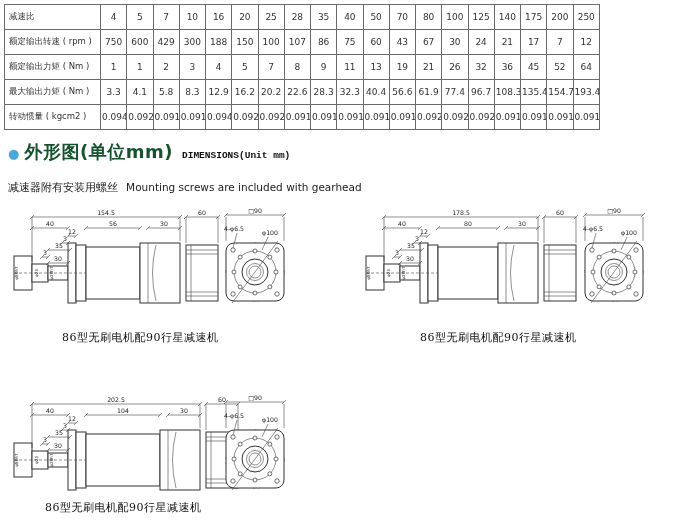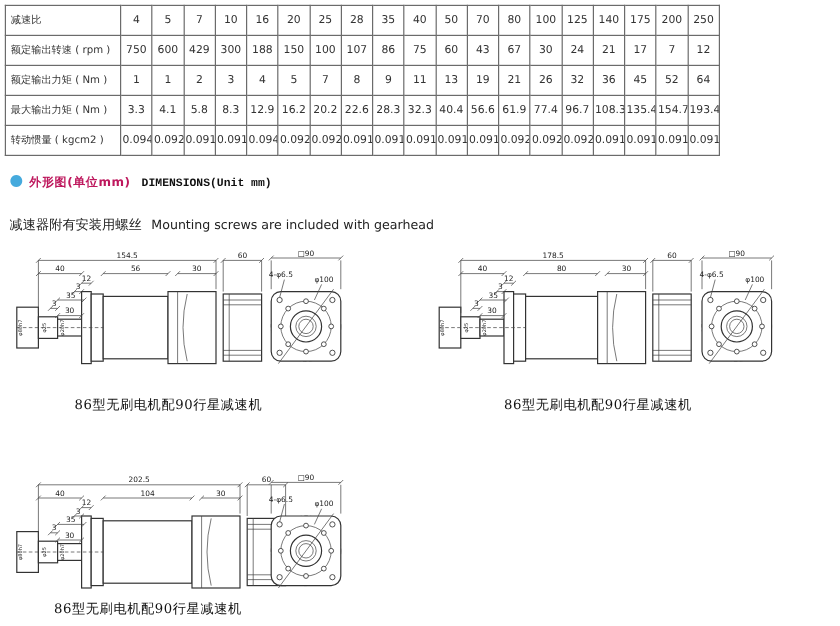--- a/index.html
+++ b/index.html
@@ -15,21 +15,21 @@
   .spec-table td{
     border:1px solid #6b6b6b;height:24px;text-align:center;
     padding:0 1px;overflow:hidden;white-space:nowrap;
   }
   .spec-table td.label-cell{
     text-align:left;padding-left:4px;font-size:8.5px;width:90px;
   }
   
   .section-header{position:absolute;left:8px;top:140px;white-space:nowrap;}
   .bullet{font-size:13px;vertical-align:middle;}
-  .title-zh{font-size:10px;font-weight:bold;color:#be185d;letter-spacing:0.5px;text-align:right;}
+  .title-zh{font-size:18px;font-weight:bold;color:#14532d;letter-spacing:0.5px;text-align:right;}
   .title-en{font-size:9.5px;font-weight:bold;color:#111;margin-left:4px;font-family:Liberation Mono, monospace;}
   .section-sub{position:absolute;left:8px;top:176px;white-space:nowrap;}
   .sub-zh{font-size:11px;color:#222;}
   .sub-en{font-size:10.5px;color:#222;margin-left:3px;}
   
   .dwg{position:absolute;}
   svg{display:block;overflow:visible;}
   .caption{
     position:absolute;font-family:"DejaVu Serif",serif;font-size:11px;color:#111;
     white-space:nowrap;letter-spacing:0.5px;

